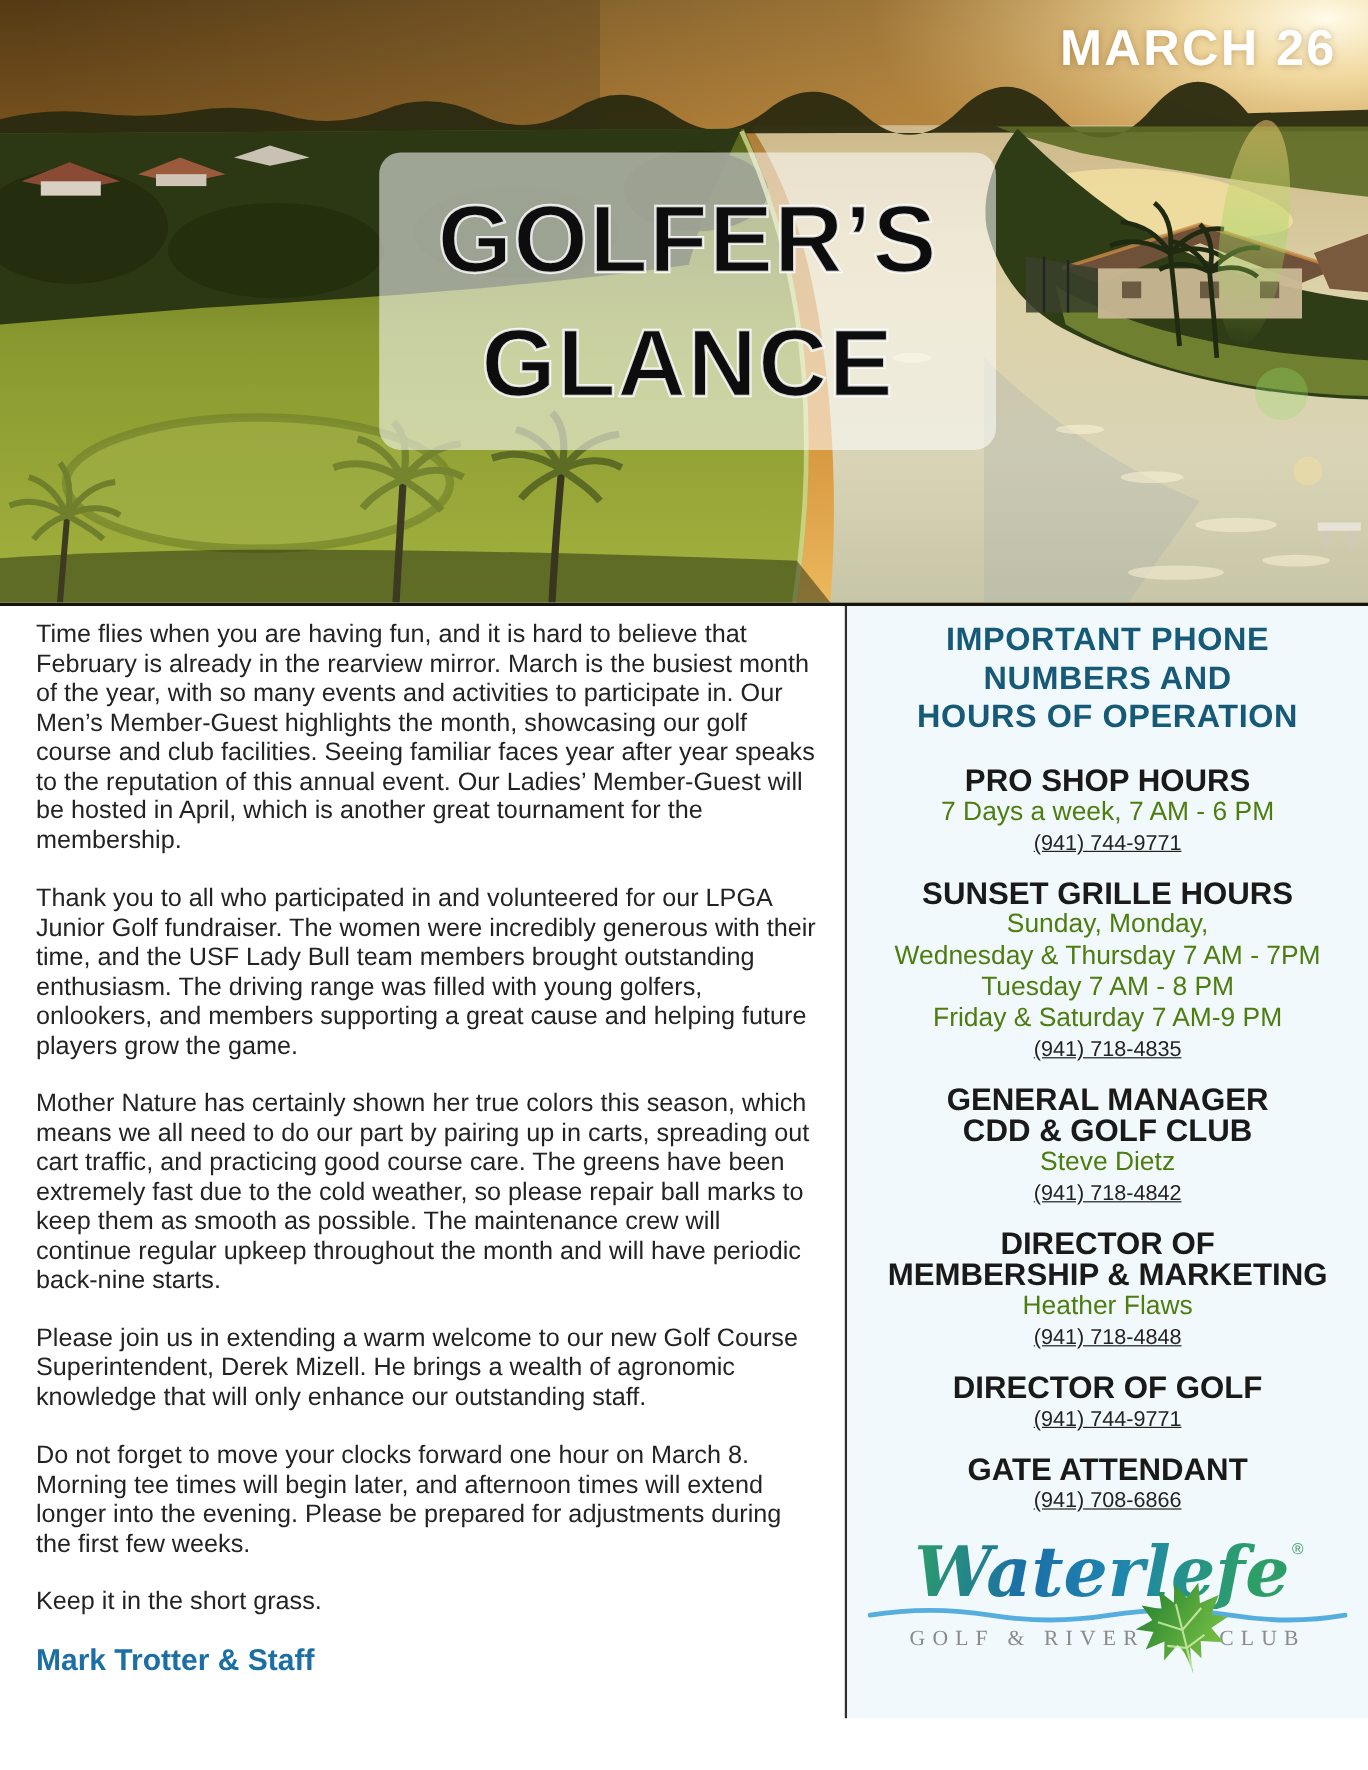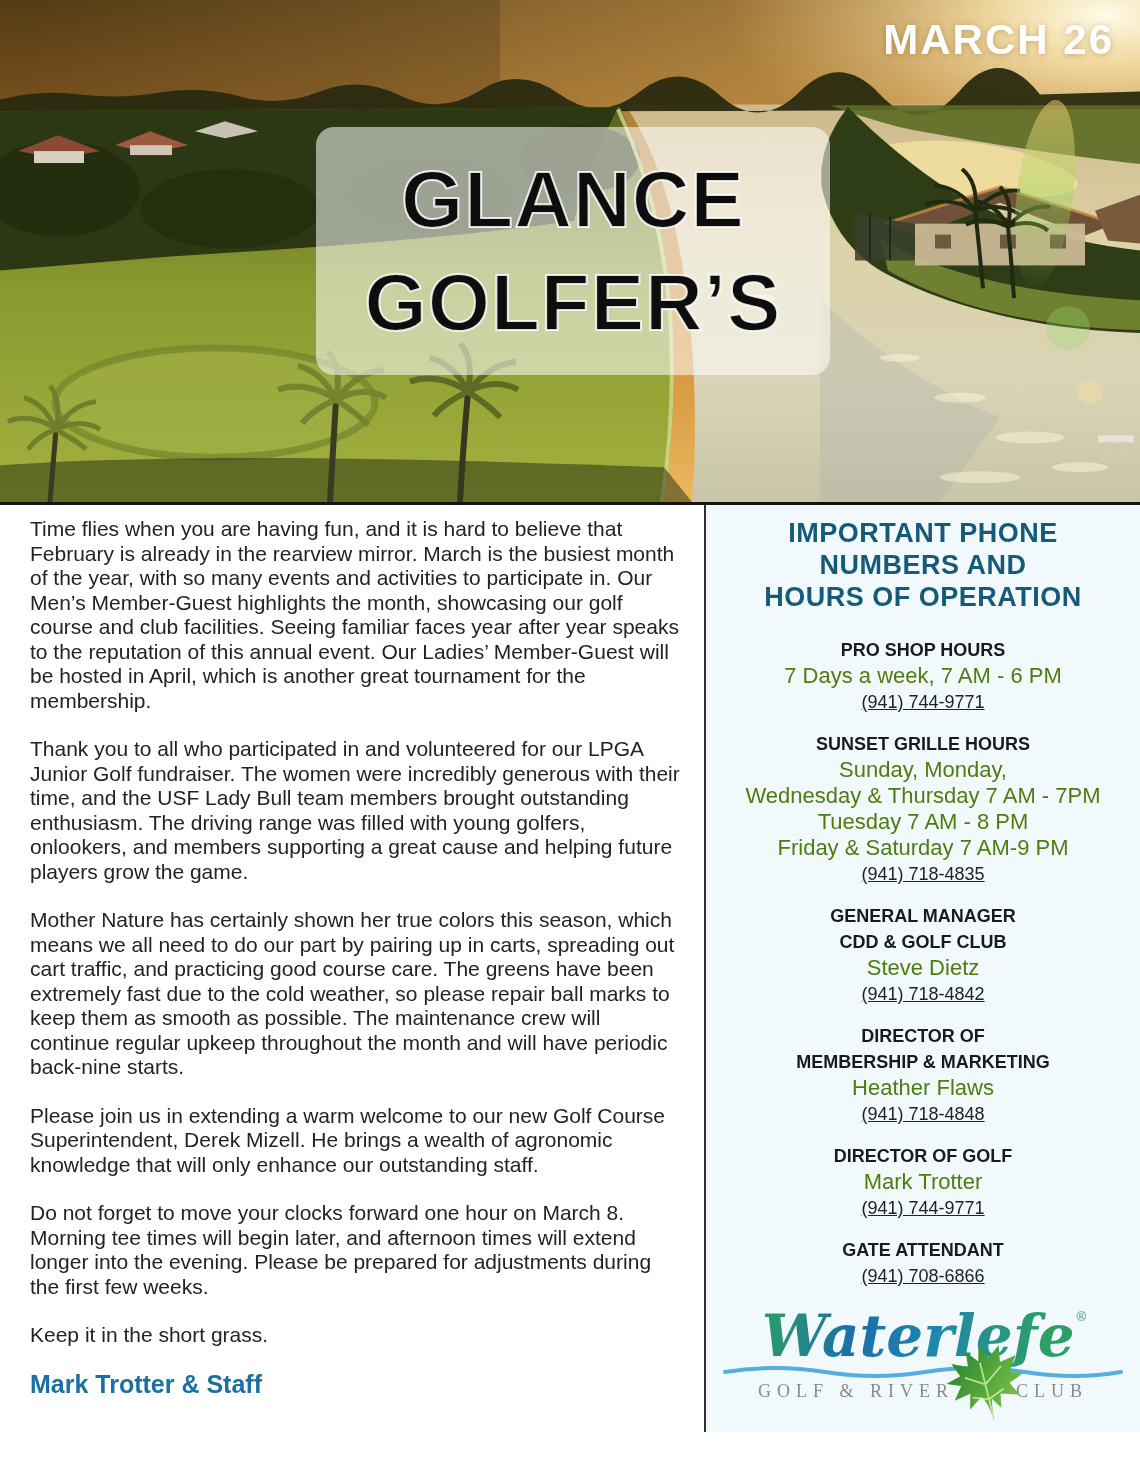--- a/index.html
+++ b/index.html
@@ -20,21 +20,21 @@
   
   .content{display:flex;width:1140px;height:967px;}
   .left-col{width:706px;box-sizing:border-box;background:#ffffff;
             padding:12px 22px 0 30px;border-right:2px solid #2f2f2f;}
   .left-col p{margin:0 0 24px 0;font-size:21px;line-height:24.5px;color:#232323;}
   .signature{font-size:25px;line-height:24.5px;font-weight:bold;color:#1b6fa5;}
 
   .sidebar{flex:1;box-sizing:border-box;background:#f1f9fc;padding:12px 12px 0;text-align:center;}
   .sb-title{font-size:27px;line-height:32px;font-weight:bold;color:#175a78;letter-spacing:.5px;margin-bottom:24px;}
   .sec{margin-bottom:16px;}
-  .sec-h{font-size:18px;line-height:26px;font-weight:bold;color:#1a1a1a;}
+  .sec-h{font-size:26px;line-height:26px;font-weight:bold;color:#1a1a1a;}
   .sec-l{font-size:22px;line-height:26px;color:#4d7c0f;}
   .phone{display:inline-block;font-size:18px;line-height:26px;color:#222222;
          text-decoration:underline;cursor:pointer;}
 
   
   .logo{margin-top:10px;position:relative;}
   .logo-name{font-family:"DejaVu Serif",serif;font-style:italic;font-weight:bold;
              font-size:58px;line-height:62px;display:inline-block;
              background:linear-gradient(100deg,#2d9e68 0%,#1b6fa8 30%,#1f86ae 55%,#2d9e68 88%);
              -webkit-background-clip:text;background-clip:text;color:transparent;}
@@ -191,22 +191,22 @@
       <rect x="1124" y="445" width="4" height="14" fill="#cfcabb" opacity="0.9"></rect>
 
       <ellipse cx="1045" cy="195" rx="28" ry="95" fill="url(#flare)" transform="rotate(7 1045 195)"></ellipse>
       <circle cx="1068" cy="330" r="22" fill="#96dc6e" opacity="0.3"></circle>
       <circle cx="1090" cy="395" r="12" fill="#ffe696" opacity="0.35"></circle>
     </svg>
 
     <div class="hero-date">MARCH 26</div>
 
     <div class="title-box">
+      <div class="title-line">GOLFER’S</div>
       <div class="title-line">GLANCE</div>
-      <div class="title-line">GOLFER’S</div>
     </div>
   </div>
 
   <div class="content">
 
     <div class="left-col">
       <p>Time flies when you are having fun, and it is hard to believe that February is already in the rearview mirror. March is the busiest month of the year, with so many events and activities to participate in. Our Men’s Member-Guest highlights the month, showcasing our golf course and club facilities. Seeing familiar faces year after year speaks to the reputation of this annual event. Our Ladies’ Member-Guest will be hosted in April, which is another great tournament for the membership.</p>
       <p>Thank you to all who participated in and volunteered for our LPGA Junior Golf fundraiser. The women were incredibly generous with their time, and the USF Lady Bull team members brought outstanding enthusiasm. The driving range was filled with young golfers, onlookers, and members supporting a great cause and helping future players grow the game.</p>
       <p>Mother Nature has certainly shown her true colors this season, which means we all need to do our part by pairing up in carts, spreading out cart traffic, and practicing good course care. The greens have been extremely fast due to the cold weather, so please repair ball marks to keep them as smooth as possible. The maintenance crew will continue regular upkeep throughout the month and will have periodic back-nine starts.</p>
       <p>Please join us in extending a warm welcome to our new Golf Course Superintendent, Derek Mizell. He brings a wealth of agronomic knowledge that will only enhance our outstanding staff.</p>
@@ -246,21 +246,20 @@
 
       <div class="sec">
         <div class="sec-h">DIRECTOR OF</div>
         <div class="sec-h">MEMBERSHIP &amp; MARKETING</div>
         <div class="sec-l">Heather Flaws</div>
         <a class="phone">(941) 718-4848</a>
       </div>
 
       <div class="sec">
         <div class="sec-h">DIRECTOR OF GOLF</div>
-        <div class="sec-l">Mark Trotter</div>
         <a class="phone">(941) 744-9771</a>
       </div>
 
       <div class="sec">
         <div class="sec-h">GATE ATTENDANT</div>
         <a class="phone">(941) 708-6866</a>
       </div>
 
       <div class="logo">
         <span class="logo-name">Waterlefe</span><span class="logo-reg">®</span>

